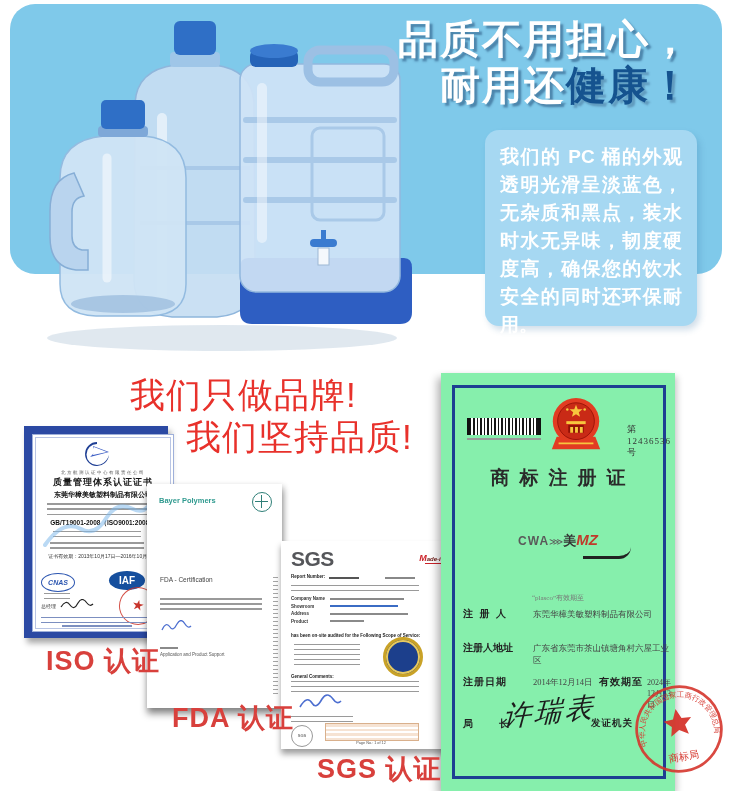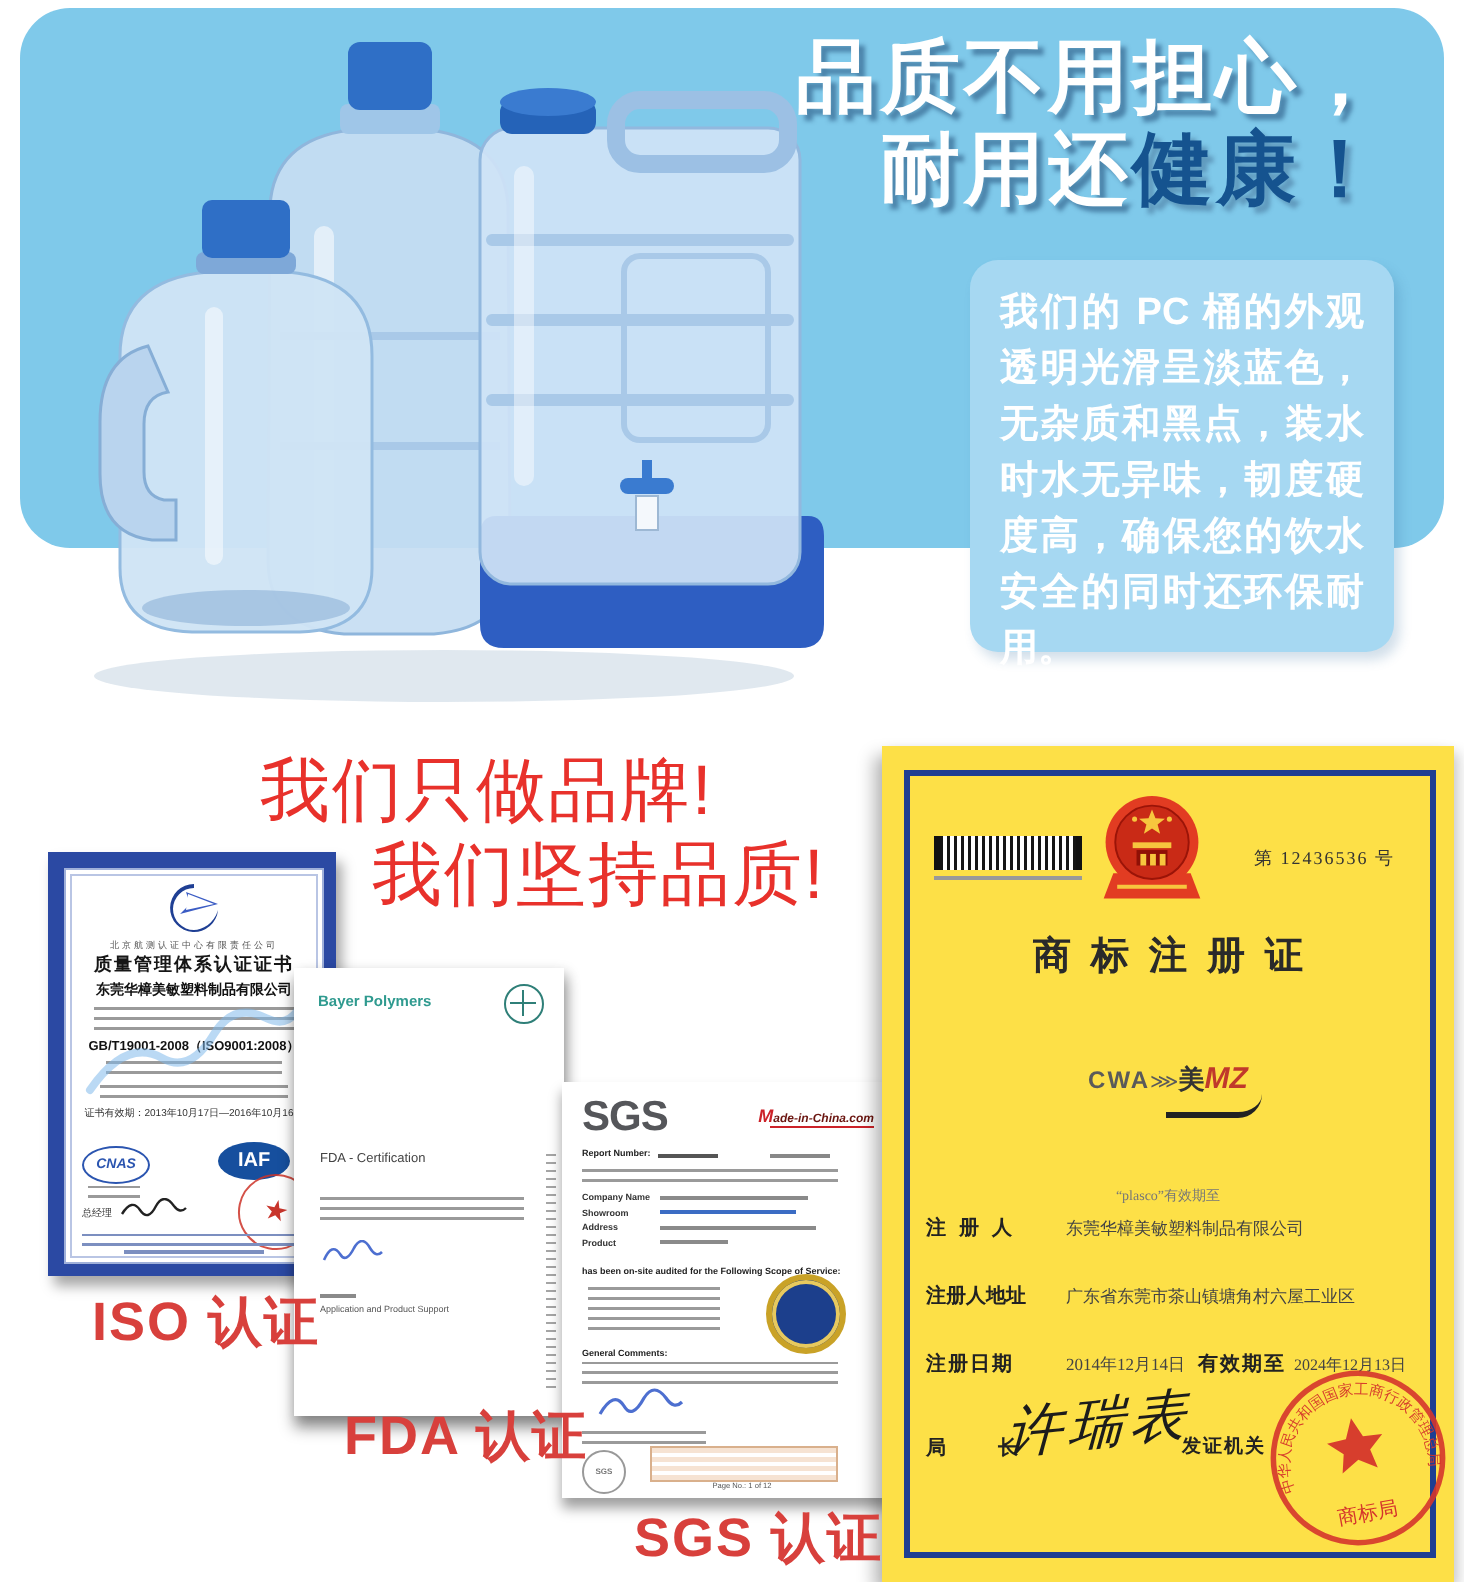--- a/index.html
+++ b/index.html
@@ -23,21 +23,21 @@
   
   .cert{position:absolute;}
   .cert-label{position:absolute;color:#d8403c;font-size:27px;font-weight:bold;z-index:9;letter-spacing:1px;}
   .lines{background:repeating-linear-gradient(0deg,#9a9a9a 0 1.5px,transparent 1.5px 5px);}
   .abs{position:absolute;}
   .ctr{left:0;right:0;text-align:center;}
   
   .cert-iso{left:24px;top:426px;width:144px;height:212px;background:#2b49a3;padding:8px;box-sizing:border-box;
             box-shadow:3px 5px 6px rgba(0,0,0,.35);}
   .iso-paper{position:relative;width:100%;height:100%;background:#fff;border:1px solid #9fb0da;
-             box-shadow:inset 0 0 0 2px #fff, inset 0 0 0 3px #b9c5e4;}
+             box-shadow:inset 0 0 0 2px #fff, inset 0 0 0 3px #b9c5e4;padding-left:12px;}
   .iso-issuer{top:35px;font-size:4.5px;letter-spacing:1.5px;color:#555;}
   .iso-title{top:41px;font-family:"Liberation Serif",serif;font-weight:bold;font-size:9px;color:#161616;letter-spacing:1px;}
   .iso-company{top:55px;font-weight:bold;font-size:7px;color:#111;}
   .iso-std{top:84px;font-weight:bold;font-size:6.5px;color:#111;}
   .iso-valid{top:118px;font-size:5px;color:#333;}
   .oval-cnas{position:absolute;left:8px;top:138px;width:32px;height:17px;border:1.5px solid #2b55b0;border-radius:50%;
              color:#2b55b0;font-size:7px;font-weight:bold;font-style:italic;text-align:center;line-height:17px;}
   .oval-iaf{position:absolute;left:76px;top:136px;width:36px;height:19px;background:#164f9e;border-radius:50%;
             color:#fff;font-size:10px;font-weight:bold;text-align:center;line-height:19px;}
   .iso-seal{position:absolute;left:86px;top:152px;width:36px;height:36px;border:1.5px solid rgba(205,50,40,.85);
@@ -48,39 +48,39 @@
             box-shadow:0 6px 7px rgba(0,0,0,.4),2px 2px 6px rgba(0,0,0,.18);}
   .fda-brand{position:absolute;left:12px;top:12px;font-size:7.5px;font-weight:bold;color:#2f9a8f;}
   .bayer{position:absolute;right:10px;top:8px;width:18px;height:18px;border:1.2px solid #2f7f78;border-radius:50%;}
   .bayer:before{content:"";position:absolute;left:8px;top:2px;width:1.2px;height:13px;background:#2f7f78;}
   .bayer:after{content:"";position:absolute;left:2px;top:8px;width:13px;height:1.2px;background:#2f7f78;}
   .fda-head{position:absolute;left:13px;top:92px;font-size:6.5px;color:#444;}
   .fax{position:absolute;right:4px;top:90px;width:5px;height:120px;
        background:repeating-linear-gradient(0deg,#a5a5a5 0 1px,transparent 1px 4px);}
   .fda-title{position:absolute;left:13px;top:168px;font-size:4.5px;color:#555;}
   
-  .cert-sgs{left:281px;top:541px;width:164px;height:208px;background:#fff;box-shadow:0 5px 6px rgba(0,0,0,.38);}
+  .cert-sgs{left:281px;top:541px;width:164px;height:208px;background:#fff;box-shadow:0 5px 6px rgba(0,0,0,.38);padding-left:40px;}
   .sgs-logo{position:absolute;left:10px;top:6px;font-size:21px;font-weight:bold;color:#55565a;letter-spacing:-.5px;}
   .mic{position:absolute;right:8px;top:12px;font-size:6px;font-weight:bold;color:#6b1510;font-style:italic;}
   .mic .m{color:#cc2229;font-size:9px;}
   .mic-line{position:absolute;right:8px;top:22px;width:52px;height:1px;background:#cc2229;}
   .sgs-bold{font-size:4.5px;font-weight:bold;color:#222;}
   .frow{display:flex;gap:3px;margin-bottom:2.5px;align-items:center;}
   .flabel{width:36px;font-size:4.5px;font-weight:bold;color:#333;flex:none;}
   .fval{height:2px;background:#8a8a8a;}
   .fval.link{background:#3b6cc4;}
   .badge{position:absolute;left:102px;top:96px;width:34px;height:34px;border:3px solid #c9a227;border-radius:50%;
          background:#1c3f8c;box-shadow:inset 0 0 0 2px #e7c95e;}
   .sgs-seal2{position:absolute;left:10px;top:184px;width:20px;height:20px;border:1px solid #999;border-radius:50%;
              font-size:4px;color:#777;text-align:center;line-height:20px;font-weight:bold;}
   .sgs-table{position:absolute;left:44px;top:182px;width:92px;height:16px;border:1px solid #d9b08c;
              background:repeating-linear-gradient(0deg,#f6e3d3 0 2.5px,#fff 2.5px 4.5px);}
   .sgs-page{position:absolute;left:44px;top:200px;width:92px;text-align:center;font-size:3.8px;color:#555;}
   
-  .cert-tm{left:441px;top:373px;width:286px;height:418px;background:#fde047;
+  .cert-tm{left:441px;top:373px;width:234px;height:418px;background:#86efac;
            box-shadow:-4px 5px 8px rgba(0,0,0,.28),3px 3px 6px rgba(0,0,0,.15);
            font-family:"Liberation Serif",serif;}
   .tm-border{position:absolute;left:11px;top:12px;right:9px;bottom:12px;border:3px solid #1e3e92;}
   .barcode{position:absolute;left:26px;top:45px;width:68px;height:17px;
            background:repeating-linear-gradient(90deg,#151515 0 1.5px,#fff 1.5px 3.5px);
            border-left:3px solid #111;border-right:3px solid #111;}
   .bc-sub{position:absolute;left:26px;top:65px;width:74px;height:2px;background:#999;}
   .tm-number{position:absolute;left:186px;top:50px;font-size:9px;color:#333;letter-spacing:1px;}
   .tm-title{position:absolute;top:92px;font-weight:bold;font-size:19px;color:#2a2a2a;letter-spacing:10px;text-indent:10px;}
   .tm-logo{position:absolute;top:158px;left:0;right:0;text-align:center;font-family:"Liberation Sans",sans-serif;}

